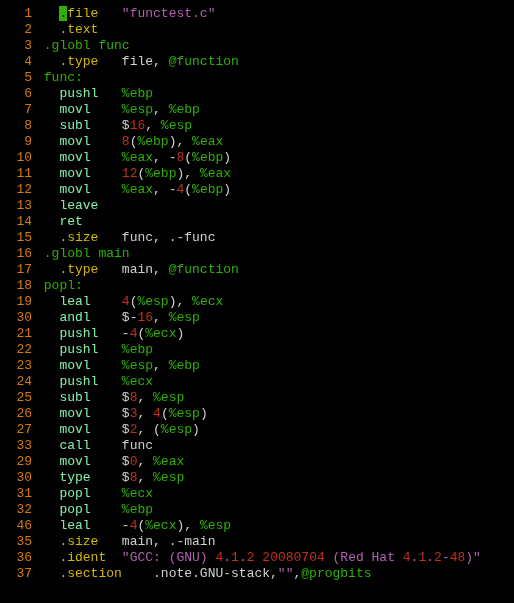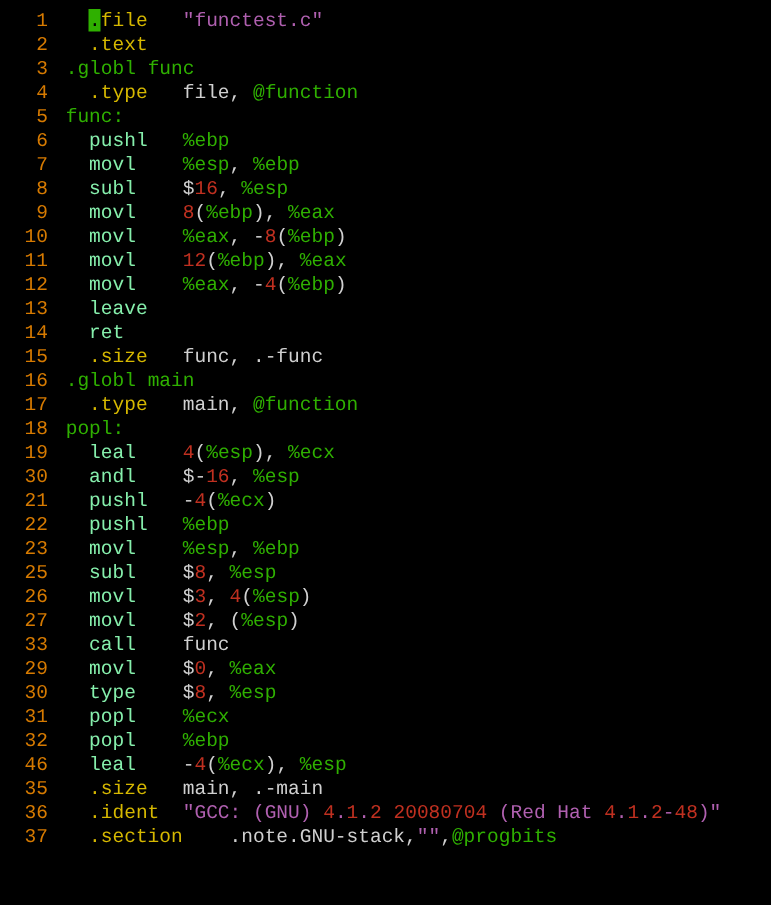--- a/index.html
+++ b/index.html
@@ -46,20 +46,21 @@
     <div class="line"><span class="num"> 14</span><span class="pl">   </span><span class="op">ret</span></div>
     <div class="line"><span class="num"> 15</span><span class="pl">   </span><span class="dir">.size   </span><span class="pl">func, .-func</span></div>
     <div class="line"><span class="num"> 16</span><span class="pl"> </span><span class="reg">.globl main</span></div>
     <div class="line"><span class="num"> 17</span><span class="pl">   </span><span class="dir">.type   </span><span class="pl">main, </span><span class="reg">@function</span></div>
     <div class="line"><span class="num"> 18</span><span class="pl"> </span><span class="reg">popl:</span></div>
     <div class="line"><span class="num"> 19</span><span class="pl">   </span><span class="op">leal    </span><span class="red">4</span><span class="pl">(</span><span class="reg">%esp</span><span class="pl">), </span><span class="reg">%ecx</span></div>
     <div class="line"><span class="num"> 30</span><span class="pl">   </span><span class="op">andl    </span><span class="pl">$-</span><span class="red">16</span><span class="pl">, </span><span class="reg">%esp</span></div>
     <div class="line"><span class="num"> 21</span><span class="pl">   </span><span class="op">pushl   </span><span class="pl">-</span><span class="red">4</span><span class="pl">(</span><span class="reg">%ecx</span><span class="pl">)</span></div>
     <div class="line"><span class="num"> 22</span><span class="pl">   </span><span class="op">pushl   </span><span class="reg">%ebp</span></div>
     <div class="line"><span class="num"> 23</span><span class="pl">   </span><span class="op">movl    </span><span class="reg">%esp</span><span class="pl">, </span><span class="reg">%ebp</span></div>
+    <div class="line"><span class="num"> 24</span><span class="pl">   </span><span class="op">pushl   </span><span class="reg">%ecx</span></div>
     <div class="line"><span class="num"> 25</span><span class="pl">   </span><span class="op">subl    </span><span class="pl">$</span><span class="red">8</span><span class="pl">, </span><span class="reg">%esp</span></div>
     <div class="line"><span class="num"> 26</span><span class="pl">   </span><span class="op">movl    </span><span class="pl">$</span><span class="red">3</span><span class="pl">, </span><span class="red">4</span><span class="pl">(</span><span class="reg">%esp</span><span class="pl">)</span></div>
     <div class="line"><span class="num"> 27</span><span class="pl">   </span><span class="op">movl    </span><span class="pl">$</span><span class="red">2</span><span class="pl">, (</span><span class="reg">%esp</span><span class="pl">)</span></div>
     <div class="line"><span class="num"> 33</span><span class="pl">   </span><span class="op">call    </span><span class="pl">func</span></div>
     <div class="line"><span class="num"> 29</span><span class="pl">   </span><span class="op">movl    </span><span class="pl">$</span><span class="red">0</span><span class="pl">, </span><span class="reg">%eax</span></div>
     <div class="line"><span class="num"> 30</span><span class="pl">   </span><span class="op">type    </span><span class="pl">$</span><span class="red">8</span><span class="pl">, </span><span class="reg">%esp</span></div>
     <div class="line"><span class="num"> 31</span><span class="pl">   </span><span class="op">popl    </span><span class="reg">%ecx</span></div>
     <div class="line"><span class="num"> 32</span><span class="pl">   </span><span class="op">popl    </span><span class="reg">%ebp</span></div>
     <div class="line"><span class="num"> 46</span><span class="pl">   </span><span class="op">leal    </span><span class="pl">-</span><span class="red">4</span><span class="pl">(</span><span class="reg">%ecx</span><span class="pl">), </span><span class="reg">%esp</span></div>
     <div class="line"><span class="num"> 35</span><span class="pl">   </span><span class="dir">.size   </span><span class="pl">main, .-main</span></div>

